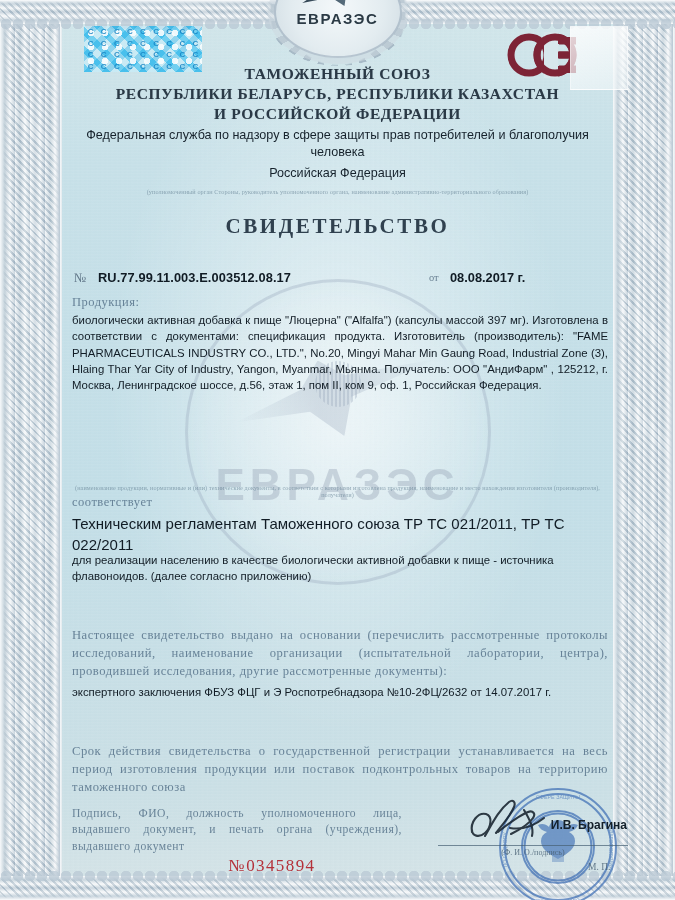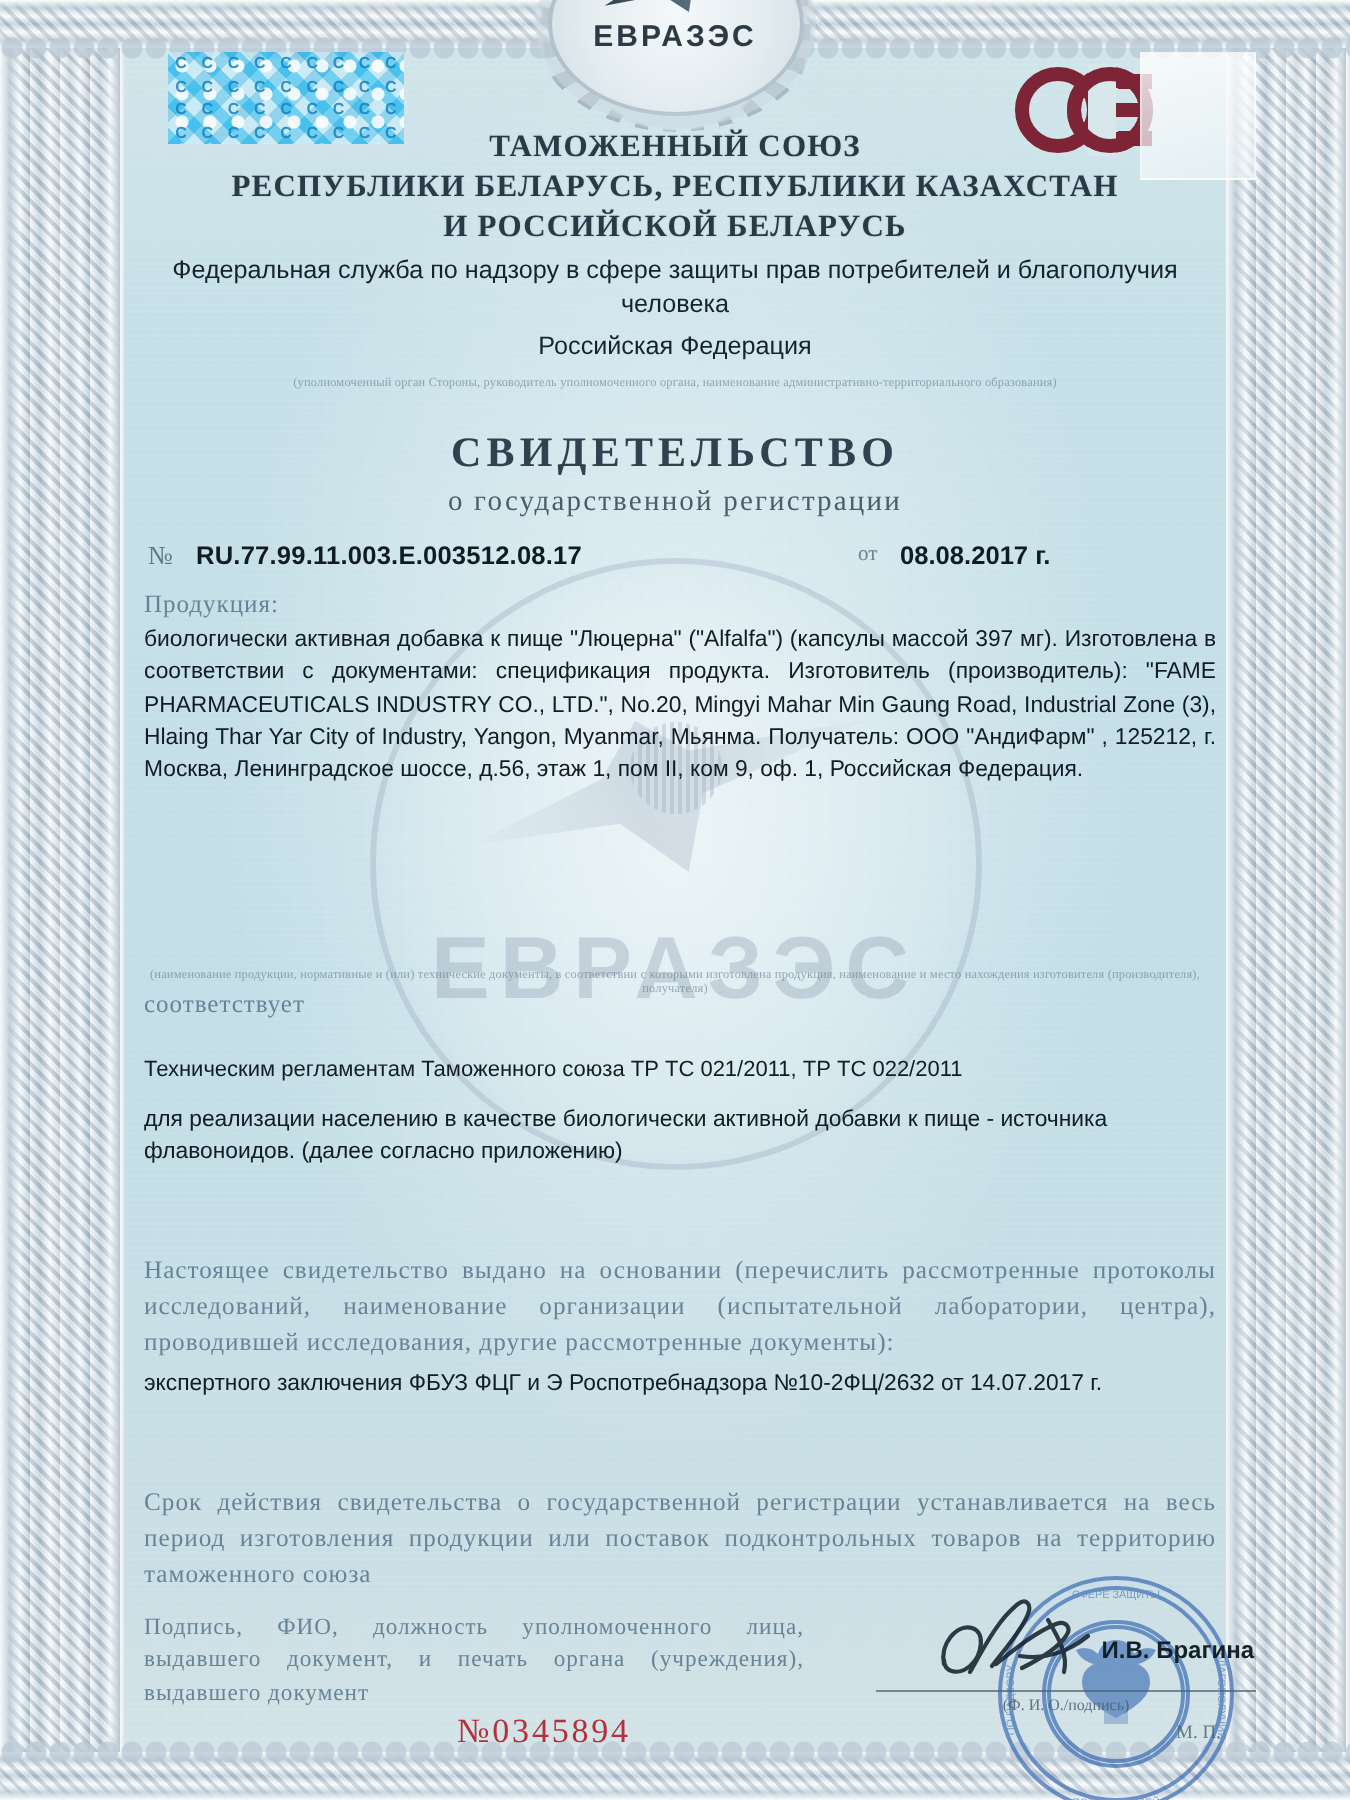--- a/index.html
+++ b/index.html
@@ -206,21 +206,21 @@
   }
 
   .sec-product{position:absolute;left:72px;top:296px;width:536px;}
   .sec-product .pre-label{font-size:12.5px;line-height:1.1;}
   .sec-product .filled{font-size:11.4px;line-height:1.44;margin-top:2px;text-align:justify;}
 
   .cap-product{left:62px;top:484px;width:551px;}
 
   .sec-conform{position:absolute;left:72px;top:496px;width:536px;}
   .sec-conform .pre-label{font-size:12.5px;line-height:1.1;}
-  .sec-conform .filled{font-size:11px;line-height:1.4;margin-top:18px;}
+  .sec-conform .filled{font-size:15px;line-height:1.4;margin-top:3px;}
 
   .sec-reg{position:absolute;left:72px;top:540px;width:536px;}
   .sec-reg .pre-label{font-size:12.6px;line-height:1.44;text-align:justify;}
   .sec-reg .filled{font-size:11.4px;line-height:1.42;margin-top:12px;}
 
   .sec-basis{position:absolute;left:72px;top:626px;width:536px;}
   .sec-basis .pre-label{font-size:12.6px;line-height:1.44;text-align:justify;}
   .sec-basis .filled{font-size:11.4px;line-height:1.42;margin-top:4px;}
 
   .sec-validity{position:absolute;left:72px;top:742px;width:536px;}
@@ -351,29 +351,28 @@
     </svg>
   </div>
 
   <div class="blank-patch"></div>
 
   <div class="content">
 
     <div class="heading-block">
       <div class="h-line">ТАМОЖЕННЫЙ СОЮЗ</div>
       <div class="h-line">РЕСПУБЛИКИ БЕЛАРУСЬ, РЕСПУБЛИКИ КАЗАХСТАН</div>
-      <div class="h-line">И РОССИЙСКОЙ БЕЛАРУСЬ</div>
+      <div class="h-line">И РОССИЙСКОЙ ФЕДЕРАЦИИ</div>
       <div class="sub-line">Федеральная служба по надзору в сфере защиты прав потребителей и благополучия человека</div>
       <div class="sub-line">Российская Федерация</div>
     </div>
 
     <div class="form-caption cap-top">(уполномоченный орган Стороны, руководитель уполномоченного органа, наименование административно-территориального образования)</div>
 
     <div class="cert-title">СВИДЕТЕЛЬСТВО</div>
-    <div class="cert-sub">о государственной регистрации</div>
 
     <div class="numline">
       <span class="nsign">№</span>
       <span class="nval">RU.77.99.11.003.Е.003512.08.17</span>
       <span class="otlbl">от</span>
       <span class="otval">08.08.2017 г.</span>
     </div>
 
     <div class="sec-product">
       <div class="pre-label">Продукция:</div>

